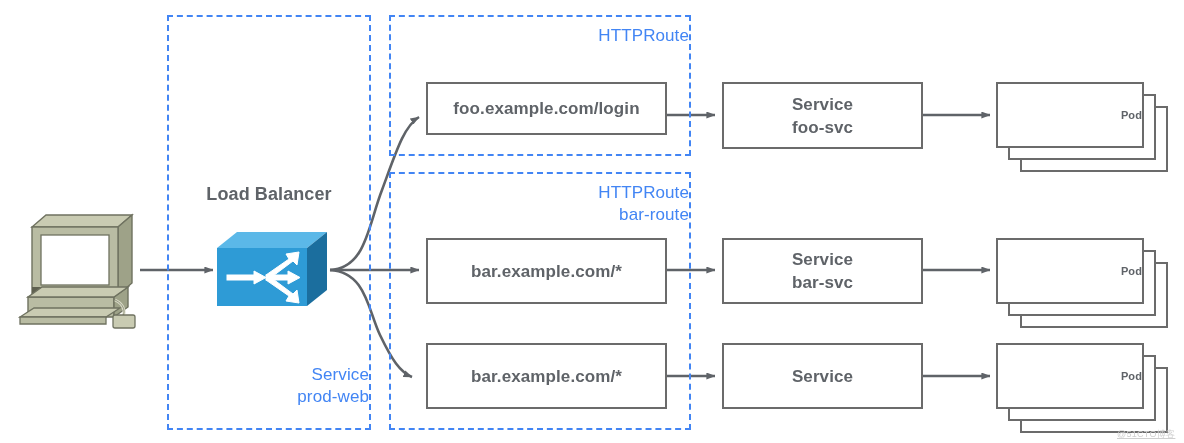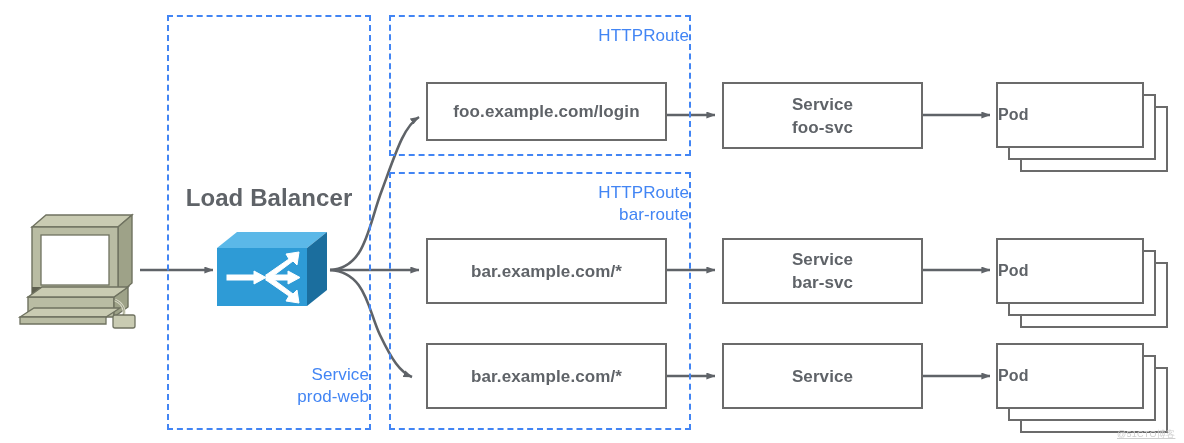--- a/index.html
+++ b/index.html
@@ -67,32 +67,32 @@
   }
   .pod-layer {
     position: absolute;
     box-sizing: border-box;
     border: 2.5px solid #6b6b6b;
     background: #ffffff;
   }
   .pod-front {
     display: flex;
     align-items: center;
-    justify-content: flex-start;
+    justify-content: flex-end;
     color: #5f6368;
-    font-size: 16px;
+    font-size: 11px;
     font-weight: bold;
     letter-spacing: 0.1px;
   }
 
   
   .plain-label {
     position: absolute;
     color: #5f6368;
-    font-size: 24px;
+    font-size: 18px;
     font-weight: bold;
     text-align: center;
     width: 100%;
     letter-spacing: 0.1px;
   }
 
   
   .lb-icon { position: absolute; }
 
   
@@ -200,21 +200,21 @@
     </div>
   </div>
 
   <div class="group-box" style="left:389px; top:172px; width:302px; height:258px;">
     <div class="group-label" style="top:8px;">
       <span>HTTPRoute</span>
       <span class="l2">bar-route</span>
     </div>
   </div>
 
-  <div class="node-box" style="left:426px; top:82px; width:241px; height:59px;">
+  <div class="node-box" style="left:426px; top:82px; width:241px; height:53px;">
     <span>foo.example.com/login</span>
   </div>
 
   <div class="node-box" style="left:426px; top:238px; width:241px; height:66px;">
     <span>bar.example.com/*</span>
   </div>
 
   <div class="node-box" style="left:426px; top:343px; width:241px; height:66px; flex-direction:column;">
     <span>bar.example.com/*</span>
   </div>

